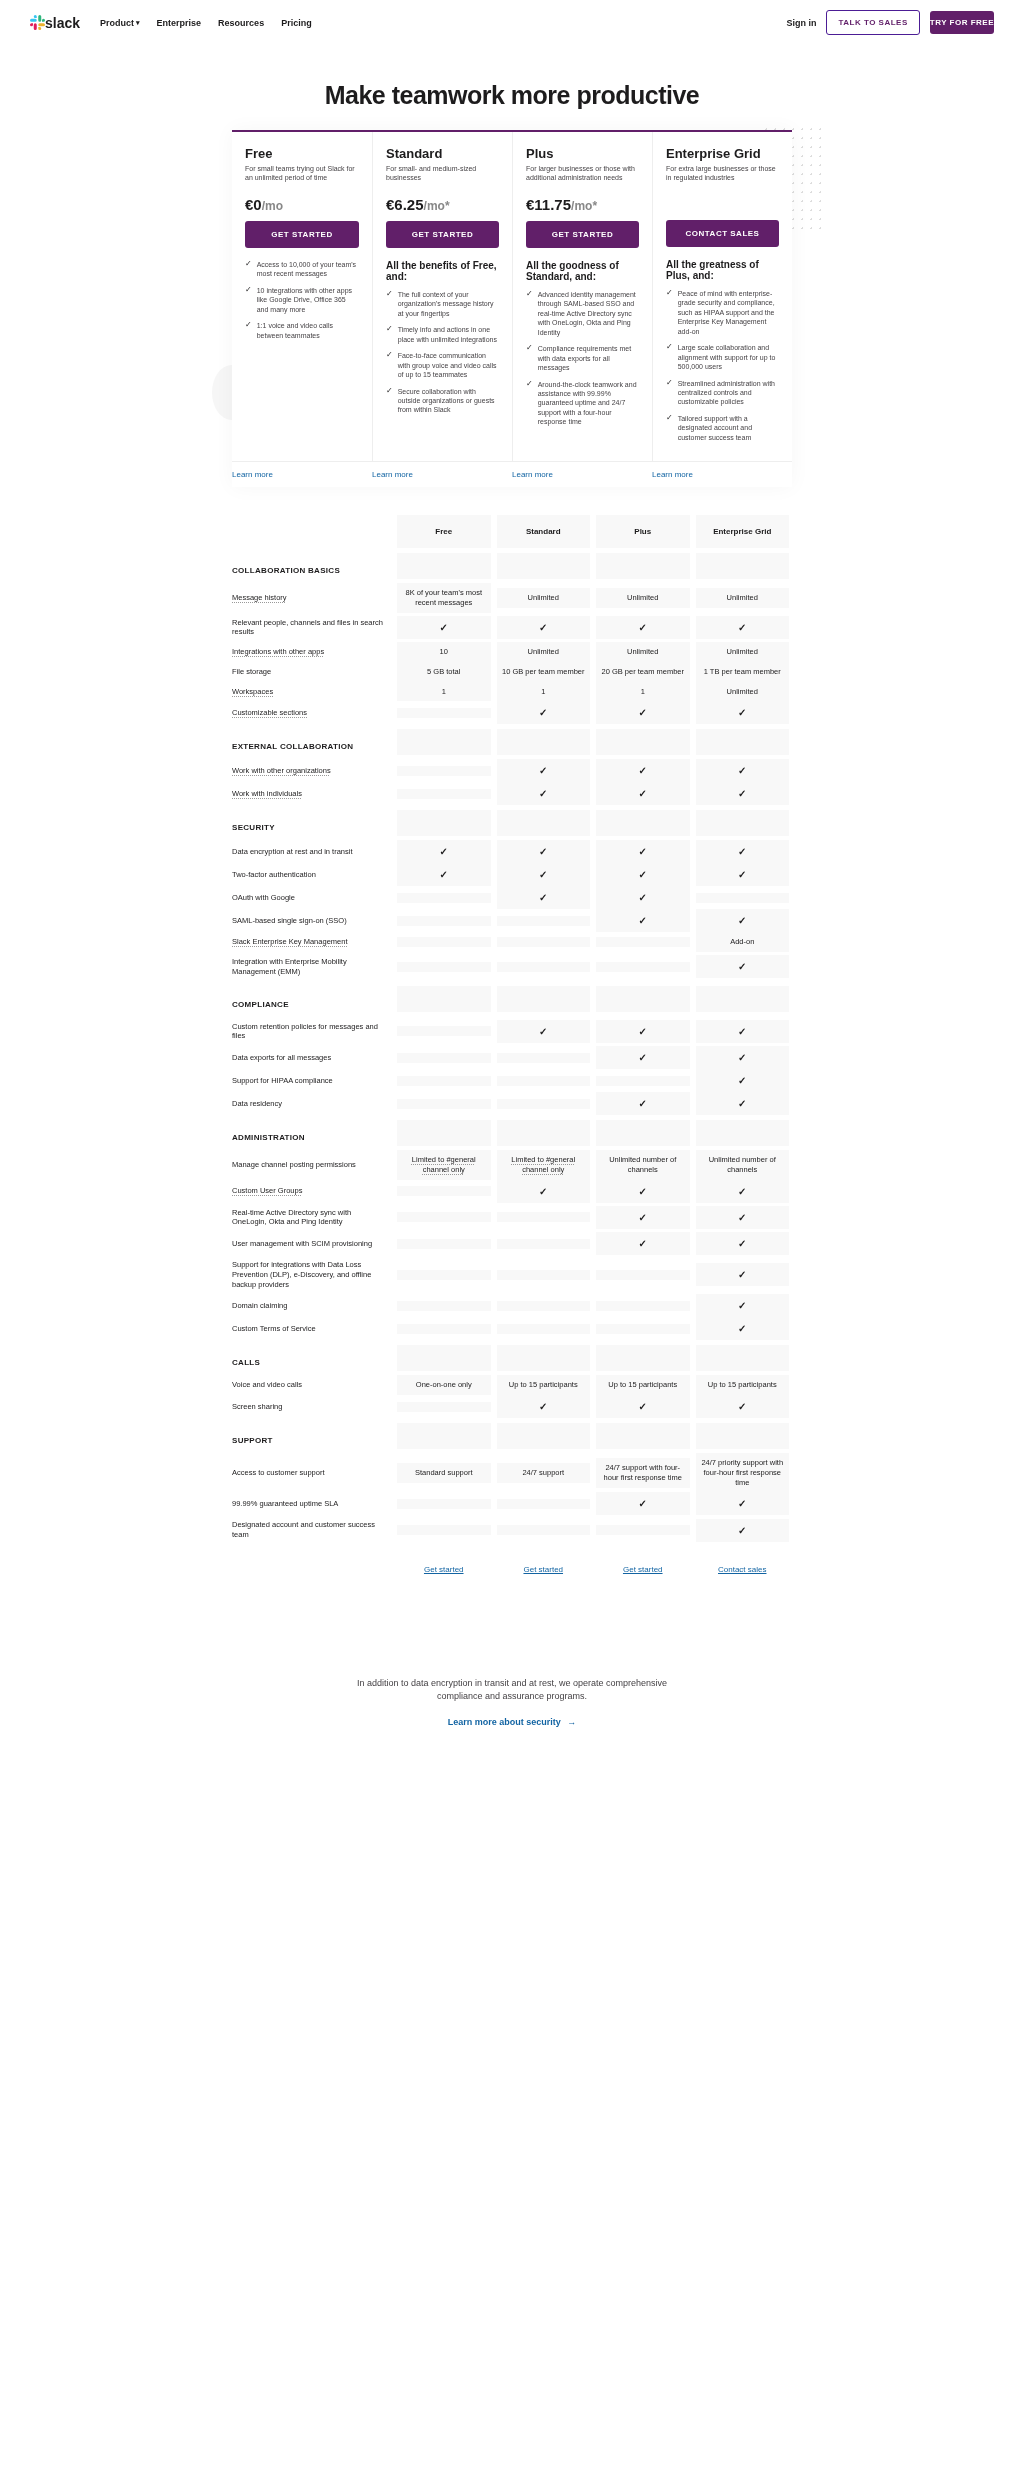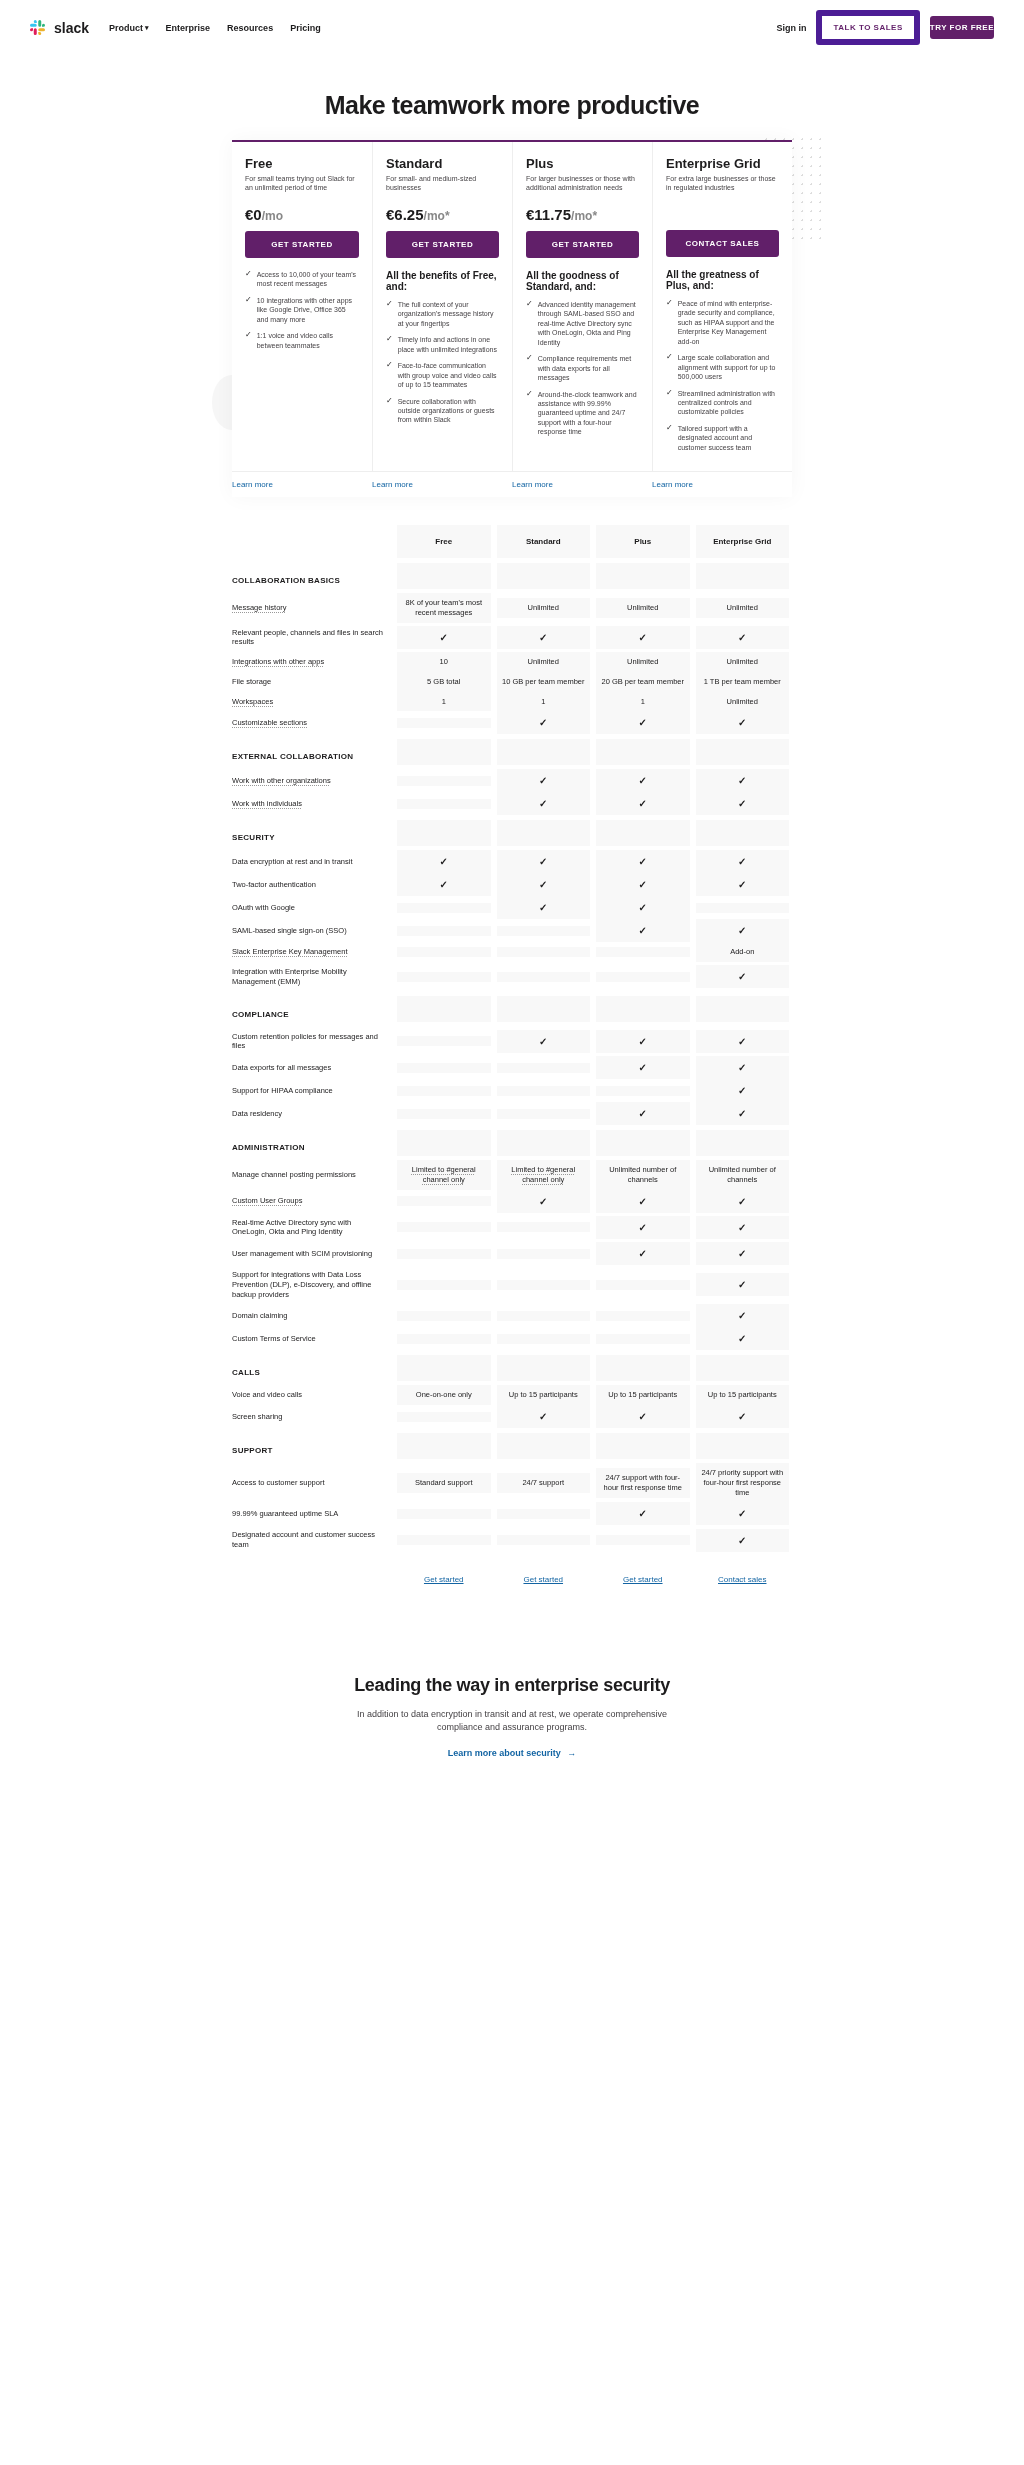--- a/index.html
+++ b/index.html
@@ -1,29 +1,29 @@
 <!DOCTYPE html>
 <html><head>
 <meta charset="utf-8">
 <style>
 *{box-sizing:border-box;margin:0;padding:0}
 body{font-family:-apple-system,BlinkMacSystemFont,"Segoe UI",Helvetica,Arial,sans-serif;color:#1d1c1d;background:#fff;font-size:10px}
 a{text-decoration:none;color:inherit}
 
 
 .nav{display:flex;align-items:center;padding:10px 30px;position:relative}
-.logo{display:flex;align-items:center;gap:9px;font-weight:700;font-size:14px}
+.logo{display:flex;align-items:center;gap:0;font-weight:700;font-size:14px}
 .logo-mark{width:15px;height:15px;position:relative}
 .logo-mark svg{width:15px;height:15px}
 .nav-links{display:flex;gap:17px;margin-left:20px}
 .nav-link{font-size:9px;font-weight:600}
 .nav-link .chev{font-size:7px;vertical-align:middle;margin-left:2px}
 .nav-right{margin-left:auto;display:flex;align-items:center;gap:10px}
 .signin{font-size:9px;font-weight:600}
-.btn-outline{border:6px solid #4c1d95;color:#611f69;background:#fff;padding:7px 11px;font-size:8px;font-weight:700;letter-spacing:.5px;border-radius:3px}
+.btn-outline{border:1px solid #4c1d95;color:#611f69;background:#fff;padding:7px 11px;font-size:8px;font-weight:700;letter-spacing:.5px;border-radius:3px}
 .btn-solid{background:#611f69;color:#fff;padding:7px 0;font-size:8px;font-weight:700;letter-spacing:.5px;border-radius:3px;border:none}
 
 
 .hero{text-align:center;padding:36px 0 20px}
 .hero h1{font-size:25px;font-weight:800;letter-spacing:-.5px}
 
 
 .plans-wrap{max-width:560px;margin:0 auto;border-top:2px solid #611f69;background:#fff;box-shadow:0 0 20px rgba(0,0,0,.04);position:relative}
 .plans{display:grid;grid-template-columns:repeat(4,1fr)}
 .plan{padding:14px 13px 12px;position:relative}
@@ -361,19 +361,18 @@
   <div class="table-ctas" id="table-ctas">
       <div></div>
       <a class="table-cta">Get started</a>
       <a class="table-cta">Get started</a>
       <a class="table-cta">Get started</a>
       <a class="table-cta">Contact sales</a>
     </div>
 </section>
 
 <section class="sec">
-  <h2>Leading the way in enterprise security</h2>
   <p>In addition to data encryption in transit and at rest, we operate comprehensive compliance and assurance programs.</p>
   <a class="sec-link">
     <span>Learn more about security</span>
     <span class="arrow">→</span>
   </a>
 </section>
 
 </body></html>

